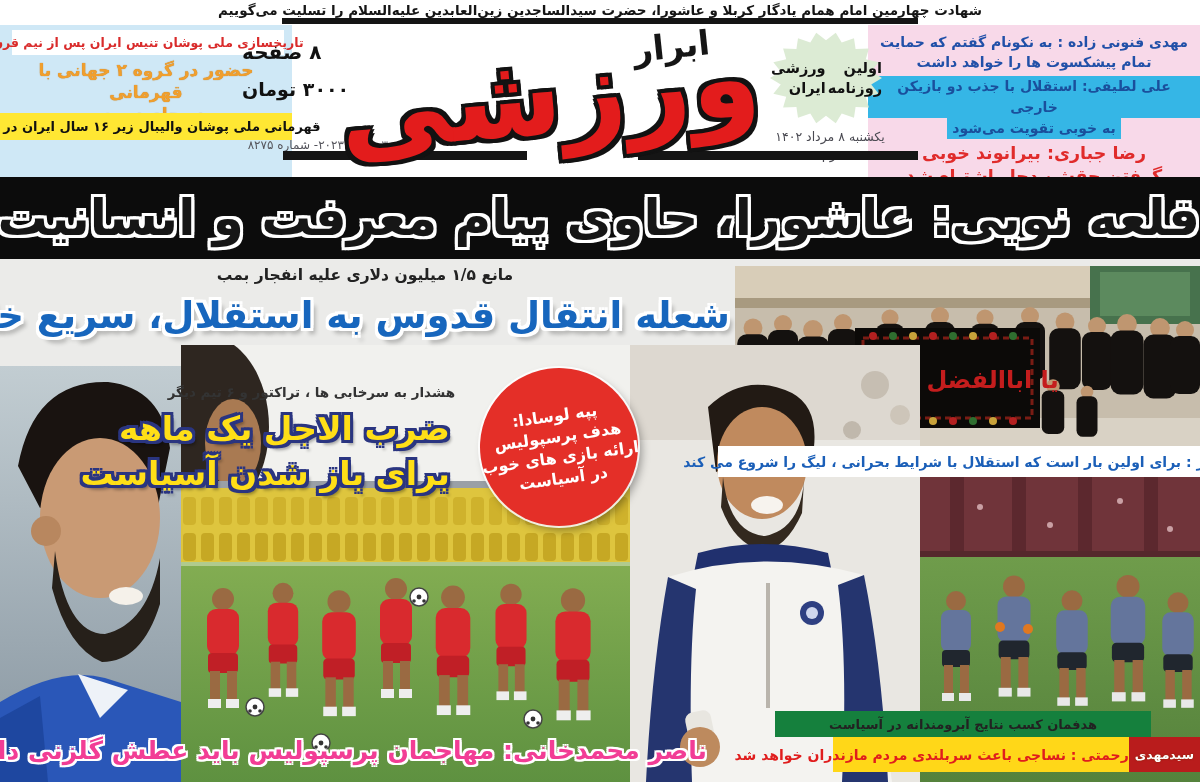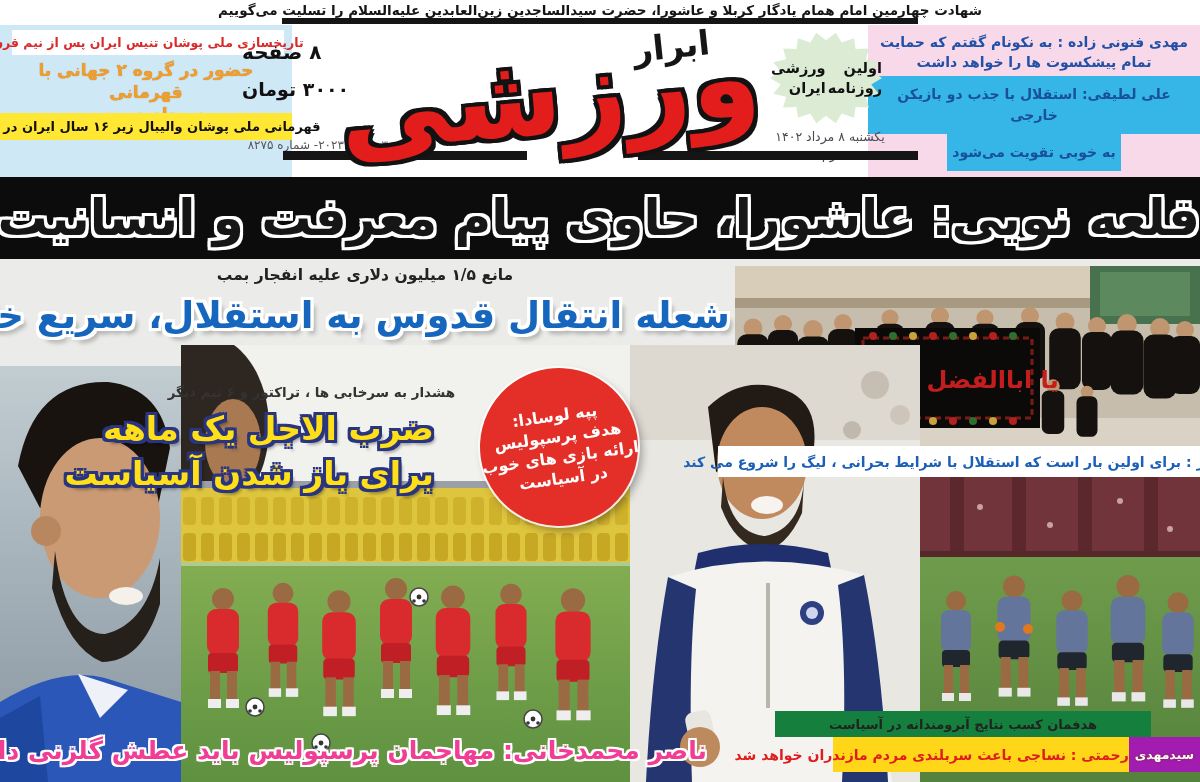--- a/index.html
+++ b/index.html
@@ -18,21 +18,21 @@
   .left-box{top:25px;left:0;width:292px;height:152px;background:#cfe8f6;}
   .tennis-box{top:5px;right:8px;left:12px;height:25px;background:#fff;color:#d92b2b;font-weight:bold;font-size:12.5px;}
   .davis{top:34px;right:0;left:0;color:#f09f2e;font-weight:bold;font-size:17px;line-height:22px;text-align:center;
          text-shadow:0 0 1px #b56f10;}
   .volley{top:88px;right:0;left:0;height:27px;background:#ffe733;color:#111;font-weight:bold;font-size:13px;}
   .snooker{top:118px;right:0;left:0;color:#ef66ad;font-weight:bold;font-size:15px;line-height:17px;text-align:center;}
 
   .right-box{top:25px;right:0;width:332px;height:152px;background:#f8d9e9;padding-top:7px;}
   .fanooni{color:#2150a8;font-weight:bold;font-size:14px;line-height:20px;text-align:center;}
   .latifi{margin-top:4px;text-align:center;}
-  .latifi span{display:inline-block;background:#35b6e6;color:#1a4f9c;font-weight:bold;font-size:14px;line-height:21px;padding:8px 5px;}
+  .latifi span{display:inline-block;background:#35b6e6;color:#1a4f9c;font-weight:bold;font-size:14px;line-height:21px;padding:0 5px;}
   .jabbari{margin-top:3px;color:#e02b2b;font-weight:bold;font-size:17.5px;line-height:23px;text-align:center;}
 
   
   .pages-price{top:40px;right:838px;width:120px;text-align:left;color:#111;font-weight:bold;}
   .pages{font-size:20px;}
   .price{font-size:19px;margin-top:14px;}
   .logo-wrap{top:20px;right:430px;width:345px;height:160px;z-index:6;pointer-events:none;}
   .logo-small{position:absolute;top:6px;right:60px;font-size:34px;font-weight:bold;color:#151515;transform:rotate(-6deg);}
   .logo-main{position:absolute;top:18px;right:10px;font-size:112px;line-height:112px;font-weight:bold;color:#e31c1c;
     transform:rotate(-5deg);
@@ -52,42 +52,42 @@
     text-shadow:-3px -3px 0 #fff,3px -3px 0 #fff,-3px 3px 0 #fff,3px 3px 0 #fff,0 -3px 0 #fff,0 3px 0 #fff,-3px 0 0 #fff,3px 0 0 #fff;}
 
   
   .content-bg{top:259px;right:0;left:0;bottom:0;background:#ebebe9;}
 
   .transfer-kicker{top:266px;right:640px;width:390px;text-align:center;font-size:15.5px;font-weight:bold;color:#222;z-index:4;}
   .transfer-headline{top:294px;right:470px;width:730px;text-align:center;font-size:37px;font-weight:bold;color:#1766bd;z-index:4;
     text-shadow:-3px -3px 0 #fff,3px -3px 0 #fff,-3px 3px 0 #fff,3px 3px 0 #fff,0 -3px 0 #fff,0 3px 0 #fff,-3px 0 0 #fff,3px 0 0 #fff,5px 6px 4px rgba(0,0,0,.25);}
 
   .deadline-kicker{top:384px;right:745px;width:245px;text-align:center;font-size:13.5px;font-weight:bold;color:#333;z-index:4;}
-  .deadline-headline{top:406px;right:766px;width:270px;text-align:center;font-size:33px;line-height:45px;font-weight:bold;color:#ffdf17;z-index:4;
+  .deadline-headline{top:406px;right:750px;width:270px;text-align:center;font-size:33px;line-height:45px;font-weight:bold;color:#ffdf17;z-index:4;
     text-shadow:-3px -3px 0 #2a3580,3px -3px 0 #2a3580,-3px 3px 0 #2a3580,3px 3px 0 #2a3580,0 -3px 0 #2a3580,0 3px 0 #2a3580,-3px 0 0 #2a3580,3px 0 0 #2a3580,4px 5px 3px rgba(0,0,0,.3);}
 
   .losada{top:368px;right:562px;width:158px;height:158px;border-radius:50%;background:#e42f28;z-index:5;
     transform:rotate(-8deg);box-shadow:0 0 0 2px rgba(255,255,255,.85),3px 5px 8px rgba(0,0,0,.35);
     display:flex;flex-direction:column;align-items:center;justify-content:center;color:#fff;font-weight:bold;
     font-size:16px;line-height:21px;text-align:center;}
 
   .photo{overflow:hidden;}
   .mourning{top:266px;right:0;width:465px;height:181px;z-index:1;}
   .portrait{top:366px;left:0;width:181px;height:416px;z-index:1;}
   .center-photo{top:345px;right:570px;width:449px;height:437px;z-index:1;}
   .coach-photo{top:345px;right:280px;width:290px;height:437px;z-index:1;}
   .right-photo{top:477px;right:0;width:280px;height:305px;z-index:1;}
 
   .changiz{top:446px;right:0;width:482px;height:31px;background:#fff;z-index:3;
     color:#1b5fb8;font-weight:bold;font-size:14px;}
 
   .nassaji-kicker{top:711px;right:49px;width:376px;height:26px;background:#15803d;z-index:3;
     color:#222;font-weight:bold;font-size:13px;}
   .rahmati{top:737px;right:0;width:367px;height:35px;background:#ffd718;z-index:3;display:flex;align-items:stretch;}
-  .rahmati-name{background:#a21caf;color:#fff;font-weight:bold;font-size:12.5px;display:flex;align-items:center;
+  .rahmati-name{background:#b91c1c;color:#fff;font-weight:bold;font-size:12.5px;display:flex;align-items:center;
     padding:0 6px;text-shadow:0 0 2px #7a2a00;}
   .rahmati-text{flex:1;display:flex;align-items:center;justify-content:center;color:#e01d1d;font-weight:bold;font-size:14px;}
 
   .mohammadkhani{top:736px;left:35px;width:672px;text-align:center;z-index:3;
     font-size:25px;font-weight:bold;color:#f23d95;
     text-shadow:-2px -2px 0 #fff,2px -2px 0 #fff,-2px 2px 0 #fff,2px 2px 0 #fff,0 -2px 0 #fff,0 2px 0 #fff,-2px 0 0 #fff,2px 0 0 #fff;}
 </style>
 </head>
 <body>
 

